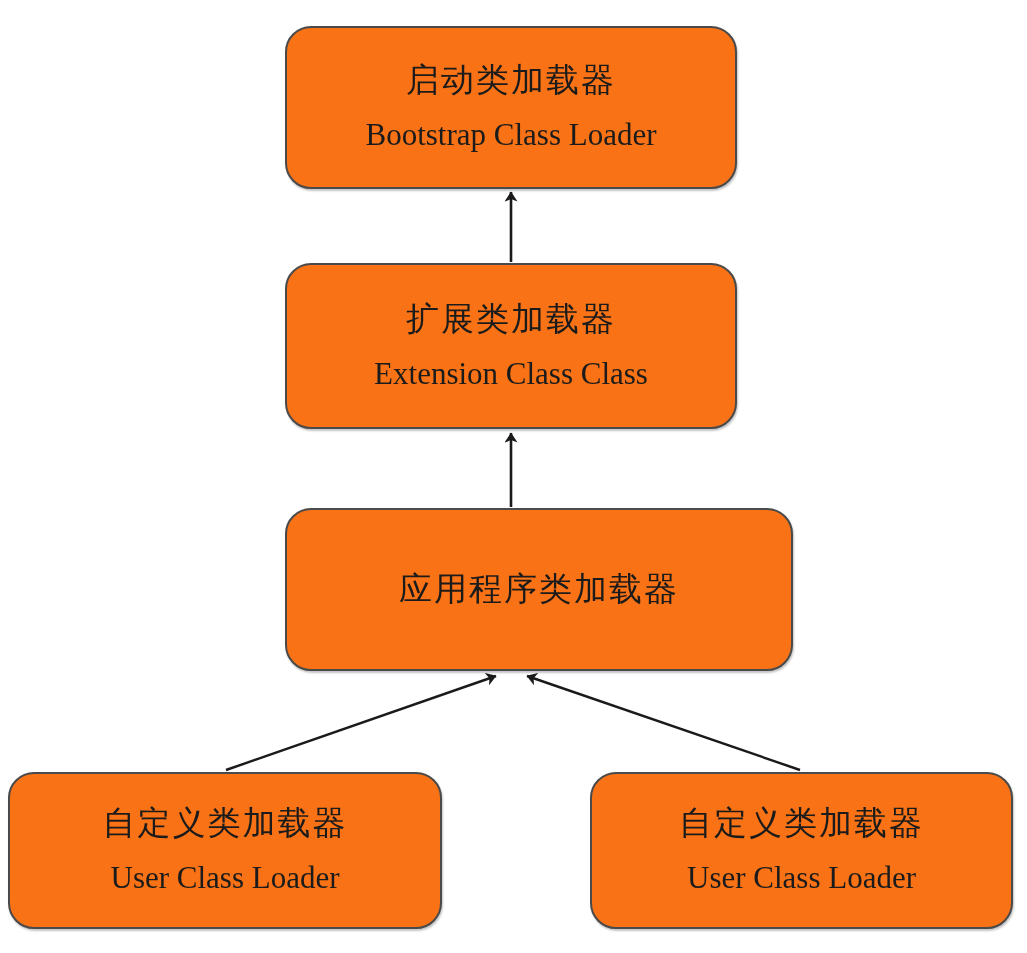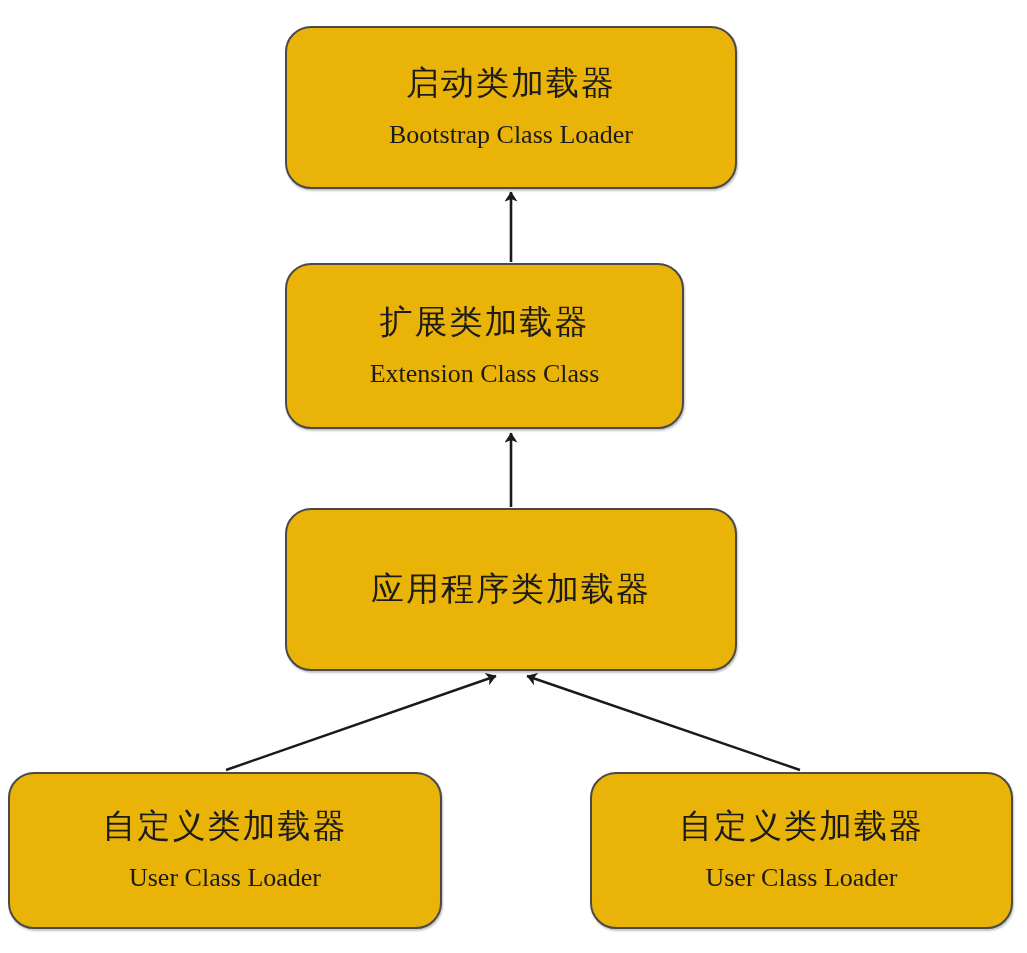--- a/index.html
+++ b/index.html
@@ -24,48 +24,48 @@
     position: absolute;
     left: 0;
     top: 0;
     width: 1027px;
     height: 953px;
     pointer-events: none;
   }
   .node {
     position: absolute;
     box-sizing: border-box;
-    background: #eab308;
+    background: #f97316;
     border: 2px solid #4a4a4a;
     border-radius: 26px;
     display: flex;
     flex-direction: column;
     align-items: center;
     justify-content: center;
     color: #1b1b1b;
     text-align: center;
     box-shadow: 1px 2px 2px rgba(60,60,60,0.30);
   }
   .node .zh {
     font-size: 33px;
     line-height: 1.12;
     letter-spacing: 2px;
     white-space: nowrap;
   }
   .node .en {
-    font-size: 26px;
+    font-size: 31px;
     line-height: 1.14;
     white-space: nowrap;
     margin-top: 18px;
   }
 
   
   #node-bootstrap   { left: 285px; top: 26px;  width: 452px; height: 163px; }
-  #node-extension   { left: 285px; top: 263px; width: 399px; height: 166px; }
-  #node-application { left: 285px; top: 508px; width: 452px; height: 163px; }
+  #node-extension   { left: 285px; top: 263px; width: 452px; height: 166px; }
+  #node-application { left: 285px; top: 508px; width: 508px; height: 163px; }
   #node-user-left   { left: 8px;   top: 772px; width: 434px; height: 157px; }
   #node-user-right  { left: 590px; top: 772px; width: 423px; height: 157px; }
 </style>
 </head>
 <body>
 
 <div id="diagram">
 
   <svg id="edges" viewBox="0 0 1027 953" width="1027" height="953">
     <defs>

